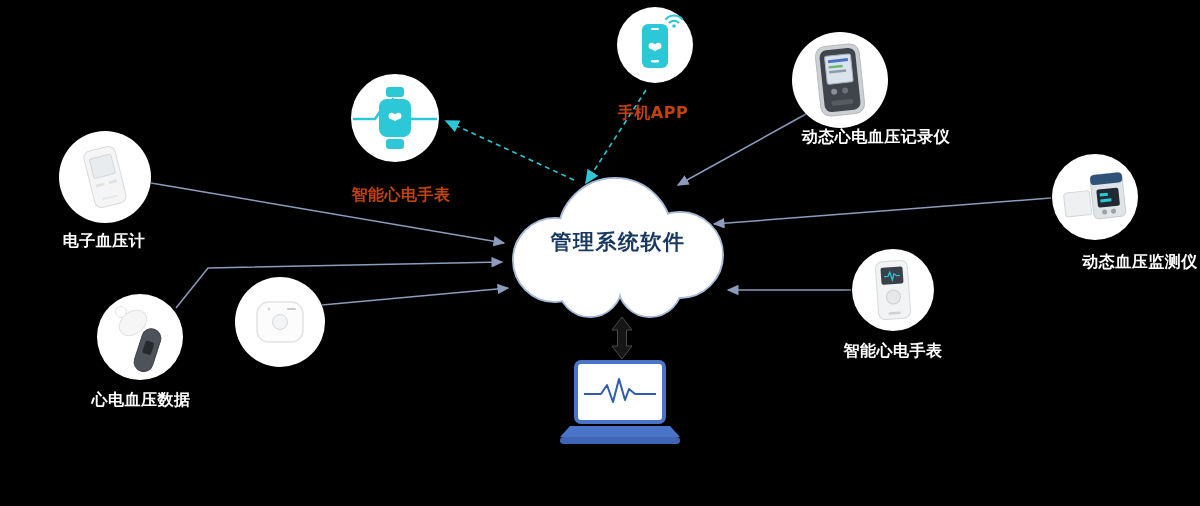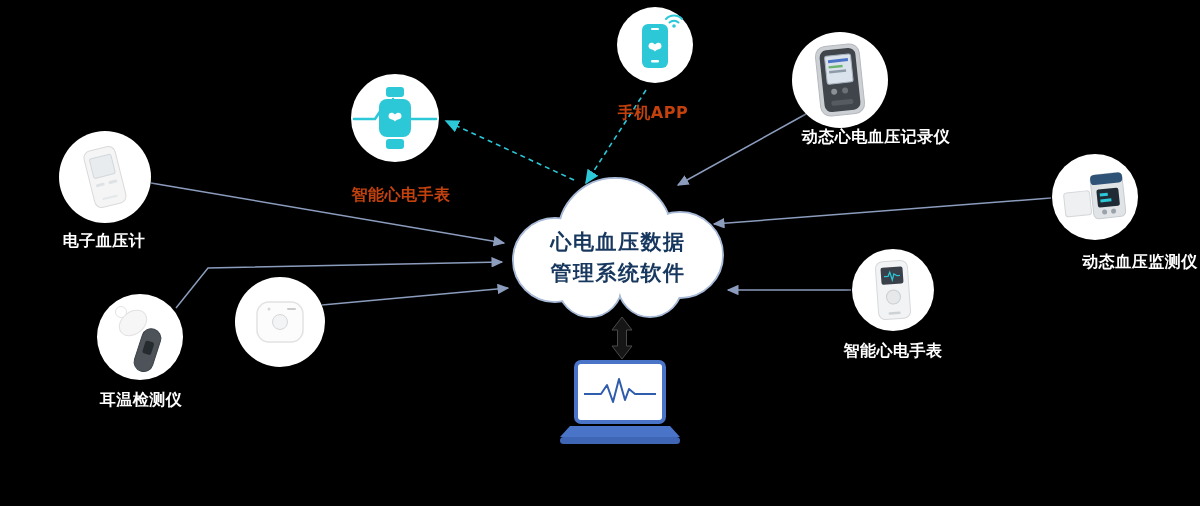--- a/index.html
+++ b/index.html
@@ -60,21 +60,20 @@
         <circle cx="680" cy="255" r="42"></circle>
         <circle cx="590" cy="285" r="31"></circle>
         <circle cx="650" cy="285" r="31"></circle>
       </g>
     </g>
 
     <polygon points="622,317 632,330 626.5,330 626.5,346 632,346 622,359 612,346 617.5,346 617.5,330 612,330" fill="#161616" stroke="#4a4a4a" stroke-width="1"></polygon>
   </svg>
 
   <div class="cloud-text" style="left:618px;top:227px;">
-    <div>心电血压数据</div>
     <div>管理系统软件</div>
   </div>
 
   <div class="node" style="left:617px;top:7px;width:76px;height:76px;">
     <svg width="76" height="76">
       <rect x="25" y="17" width="26" height="44" rx="6" fill="#2cc8d8"></rect>
       <rect x="34" y="21" width="8" height="2" rx="1" fill="#ffffff"></rect>
       <path transform="translate(38,40)" fill="#ffffff" d="M0,4.5 C-2,1.5 -6.5,3 -6.5,-1 C-6.5,-4.5 -2.5,-5.5 0,-2.5 C2.5,-5.5 6.5,-4.5 6.5,-1 C6.5,3 2,1.5 0,4.5 Z"></path>
       <rect x="34" y="53" width="8" height="2.5" rx="1.2" fill="#ffffff"></rect>
       <g transform="translate(57,13)" stroke="#2cc8d8" stroke-width="2" fill="none" stroke-linecap="round">
@@ -159,21 +158,21 @@
   <div class="node" style="left:97px;top:294px;width:86px;height:86px;">
     <svg width="86" height="86">
       <g transform="rotate(18 50 56)">
         <rect x="41" y="34" width="19" height="44" rx="9.5" fill="#4d5359" stroke="#3d4349"></rect>
         <rect x="46" y="47" width="9" height="13" rx="2" fill="#262b30"></rect>
       </g>
       <ellipse cx="36" cy="29" rx="15" ry="11" transform="rotate(-38 36 29)" fill="#f6f6f6" stroke="#e1e1e1"></ellipse>
       <circle cx="24" cy="18" r="5.5" fill="#ffffff" stroke="#e3e3e3"></circle>
     </svg>
   </div>
-  <div class="lbl blue" style="left:141px;top:390px;">耳温检测仪</div>
+  <div class="lbl blue" style="left:141px;top:390px;">心电血压数据</div>
 
   <div class="node" style="left:235px;top:277px;width:90px;height:90px;">
     <svg width="90" height="90">
       <rect x="22" y="25" width="46" height="40" rx="12" fill="#fcfcfc" stroke="#e2e2e2" stroke-width="1.5"></rect>
       <circle cx="45" cy="45" r="7.5" fill="#f3f4f5" stroke="#d5d7d9"></circle>
       <rect x="52" y="31" width="9" height="2" rx="1" fill="#c9cbcd"></rect>
       <circle cx="34" cy="32" r="1.5" fill="#d5d7d9"></circle>
     </svg>
   </div>
 

